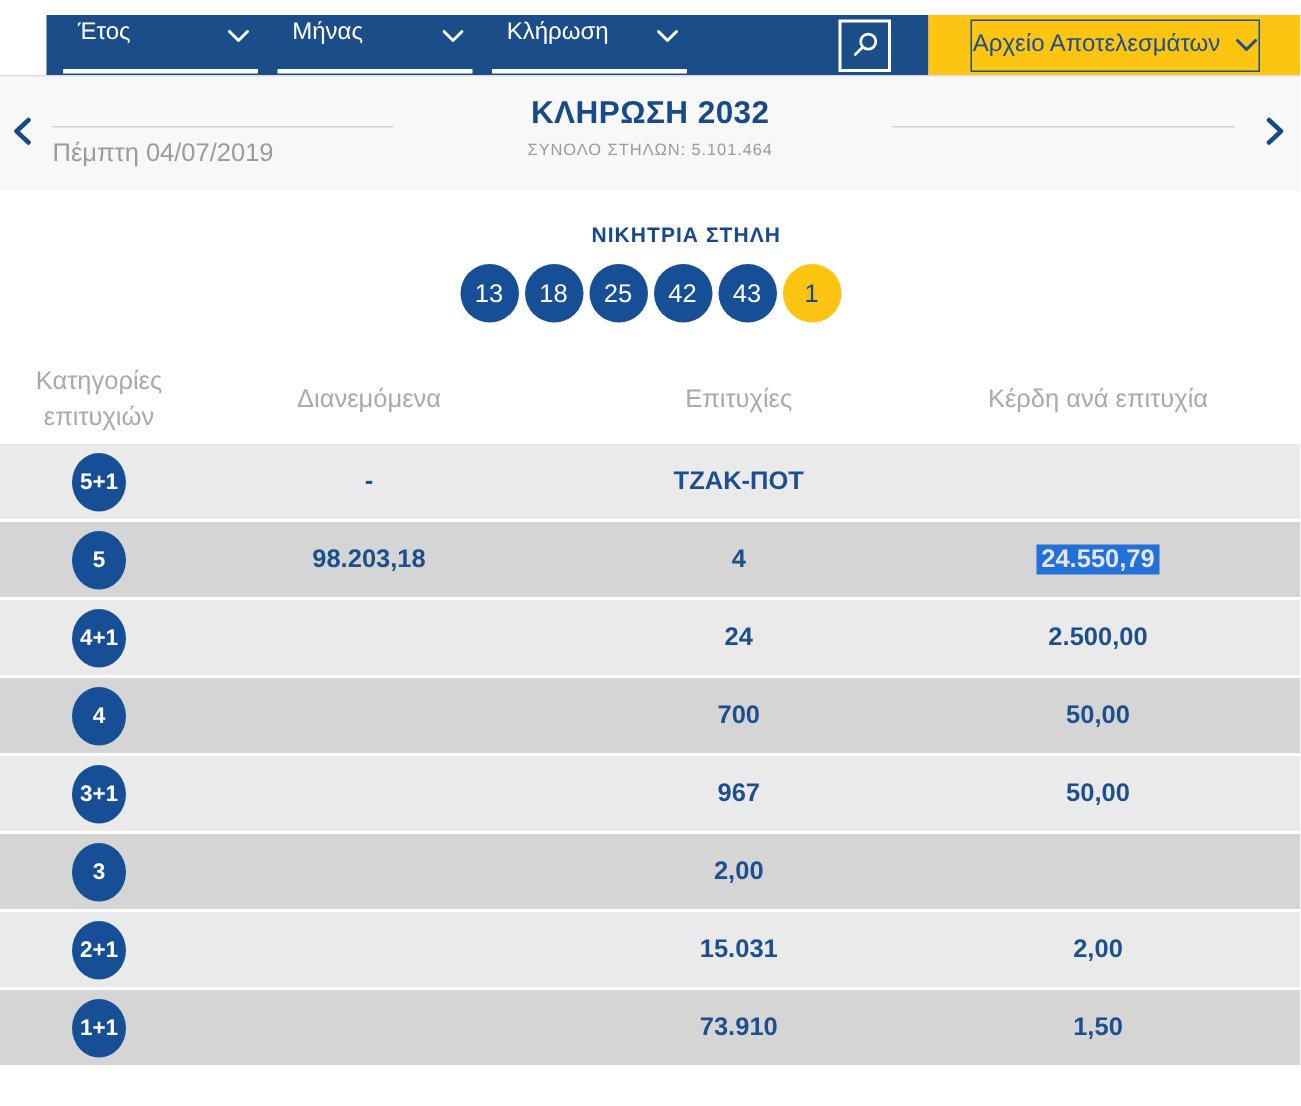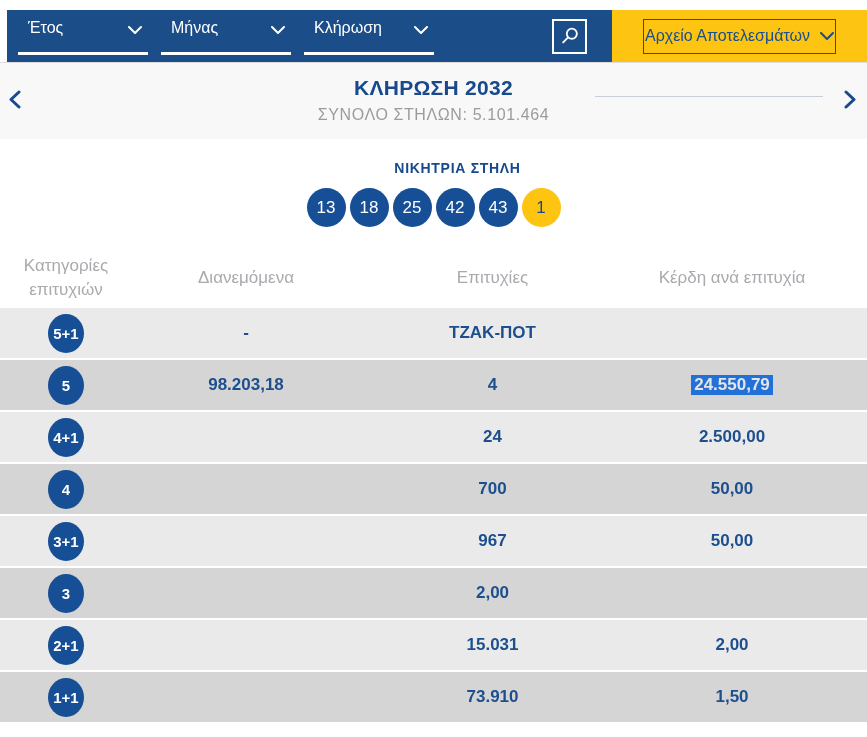--- a/index.html
+++ b/index.html
@@ -5,21 +5,21 @@
   * { box-sizing: border-box; margin: 0; padding: 0; }
   html, body { width: 867px; height: 737px; }
   body {
     font-family: "Liberation Sans", sans-serif;
     background: #ffffff;
     overflow: hidden;
     position: relative;
   }
 
   
-  .topbar { display: flex; margin-top: 10px; height: 52px; }
+  .topbar { display: flex; margin-top: 10px; height: 40px; padding-left: 24px; }
   .topbar-left-gap { width: 7px; background: #ffffff; }
   .topbar-blue {
     width: 605px; background: #1b4d88;
     display: flex; align-items: center; padding-left: 11px;
   }
   .dropdown {
     width: 130px; height: 38px; margin-right: 13px;
     display: flex; align-items: flex-start; justify-content: space-between;
     border-bottom: 3px solid #ffffff;
     padding: 2px 6px 0 10px;
@@ -53,21 +53,21 @@
   }
   .nav-prev { position: absolute; left: 9px;  top: 27px; cursor: pointer; background: none; border: none; }
   .nav-next { position: absolute; right: 11px; top: 27px; cursor: pointer; background: none; border: none; }
   .nav-left-block {
     position: absolute; left: 35px; top: 33px; width: 227px;
     border-top: 1px solid #c9cfd8;
   }
   .nav-date { margin-top: 7px; color: #9b9b9b; font-size: 17px; }
   .nav-center { position: absolute; left: 0; right: 0; top: 13px; text-align: center; }
   .nav-title { color: #17498c; font-size: 21px; font-weight: bold; letter-spacing: 0.3px; }
-  .nav-subtitle { margin-top: 6px; color: #9b9b9b; font-size: 16px; letter-spacing: 0.6px; }
+  .nav-subtitle { margin-top: 6px; color: #9b9b9b; font-size: 11px; letter-spacing: 0.6px; }
   .nav-right-block {
     position: absolute; right: 44px; top: 33px; width: 228px;
     border-top: 1px solid #c9cfd8;
   }
 
   
   .winning-heading {
     padding-top: 21px; text-align: center;
     color: #17498c; font-size: 14px; font-weight: bold; letter-spacing: 0.7px; padding-left: 48px;
   }
@@ -162,20 +162,23 @@
 </div>
 
 <div class="nav-strip">
   <button class="nav-prev">
     <span>
       <svg width="12" height="19" viewBox="0 0 12 19">
           <polyline points="10,2 2,9.5 10,17" fill="none" stroke="#17498c" stroke-width="3" stroke-linecap="round" stroke-linejoin="round"></polyline>
         </svg>
     </span>
   </button>
+  <div class="nav-left-block">
+    <div class="nav-date">Πέμπτη 04/07/2019</div>
+  </div>
   <div class="nav-center">
     <div class="nav-title">ΚΛΗΡΩΣΗ 2032</div>
     <div class="nav-subtitle">
       <span>ΣΥΝΟΛΟ ΣΤΗΛΩΝ:</span>
       <span>5.101.464</span>
     </div>
   </div>
   <div class="nav-right-block"></div>
   <button class="nav-next">
     <span>

